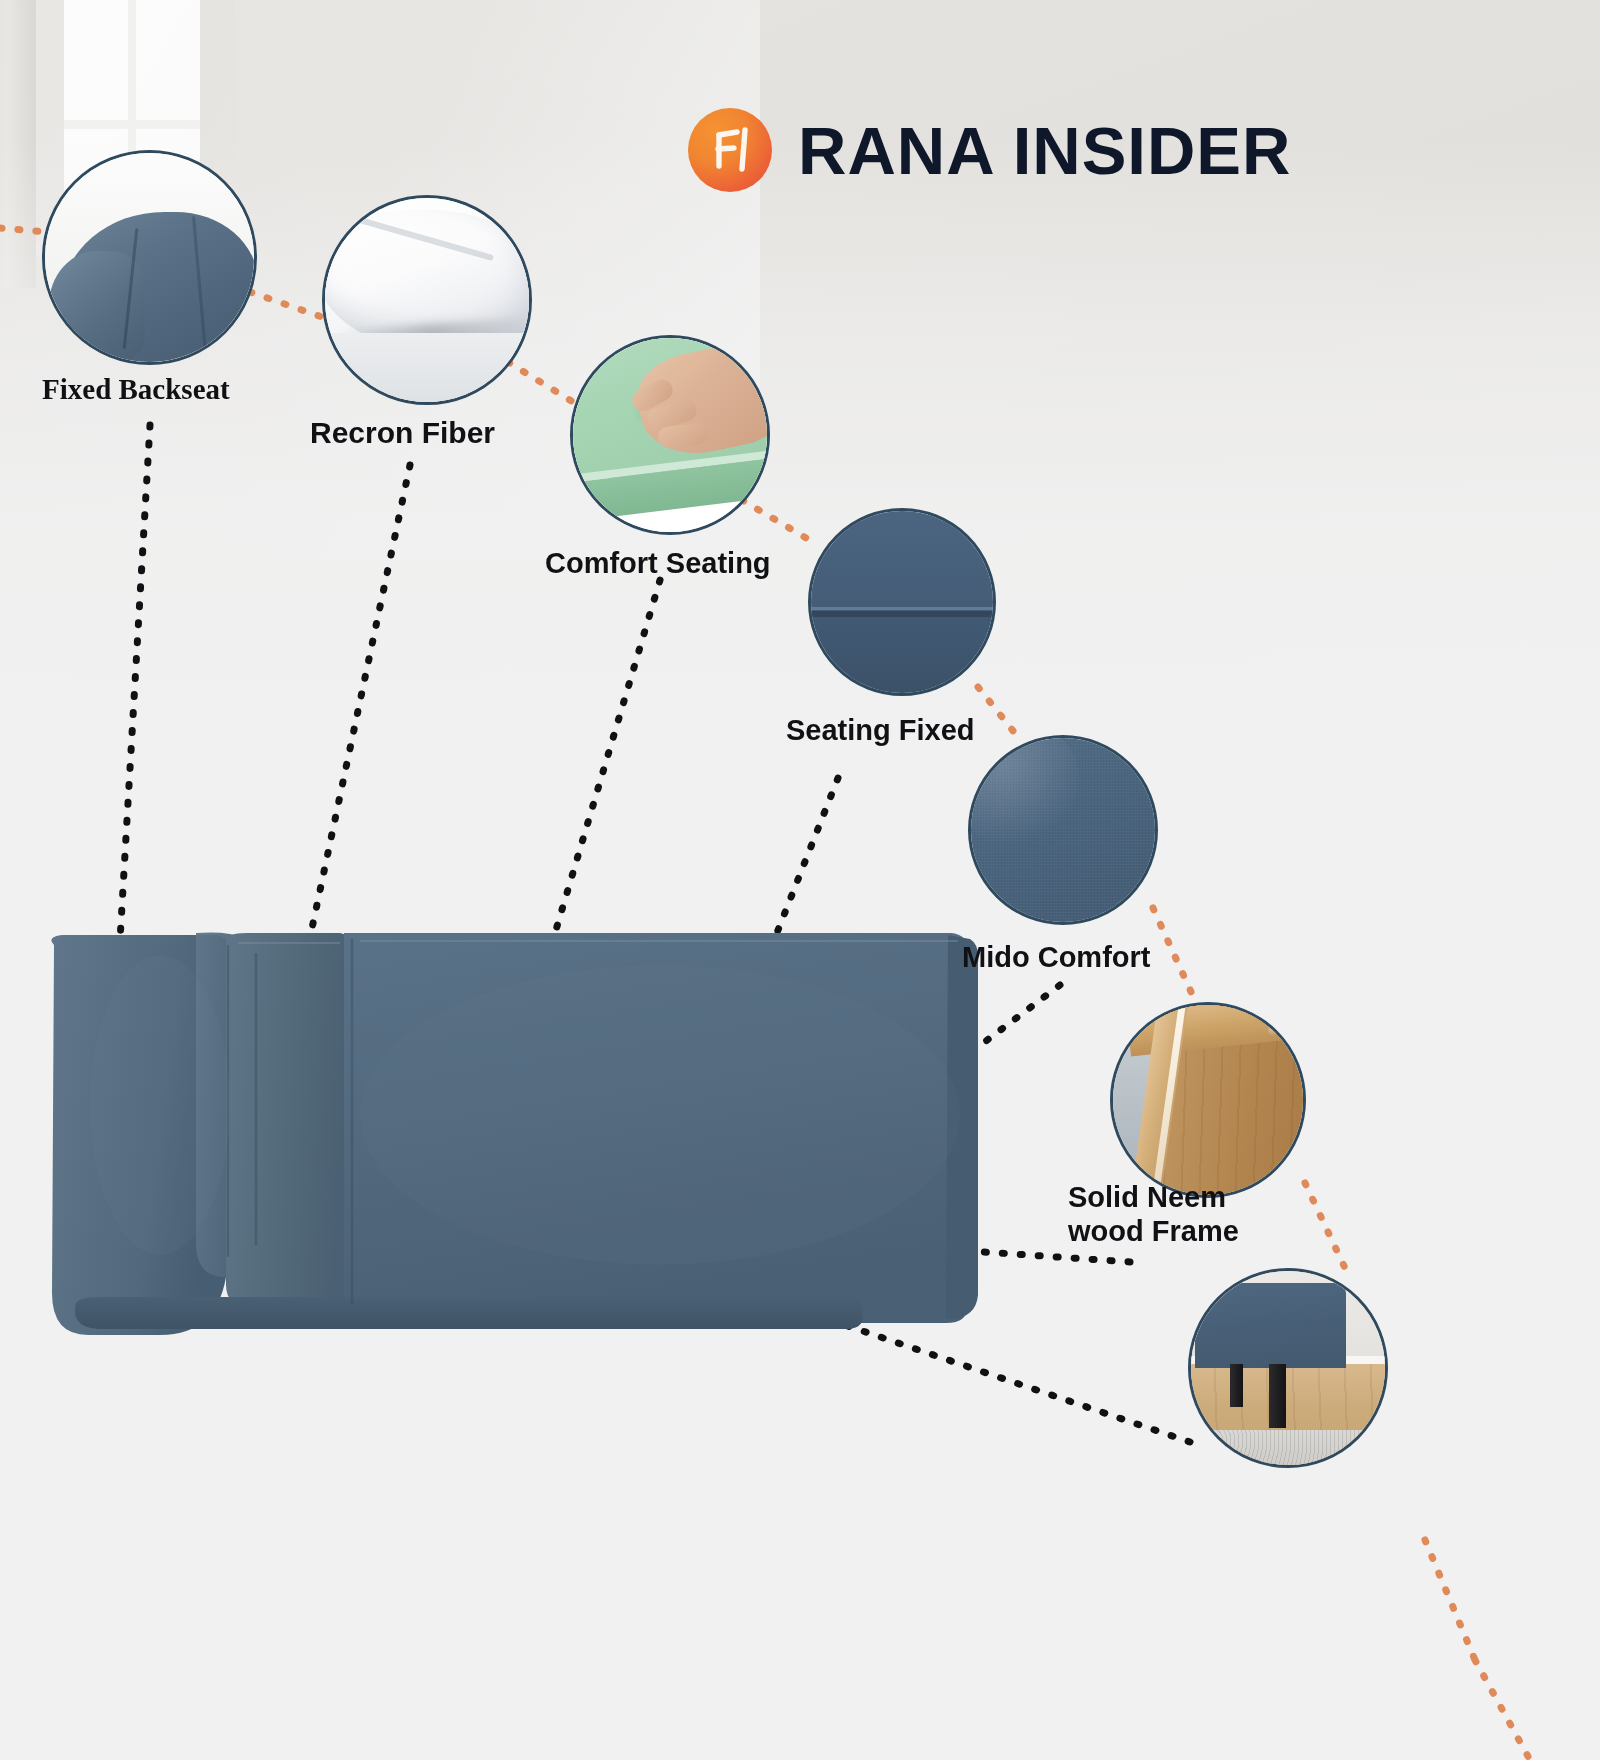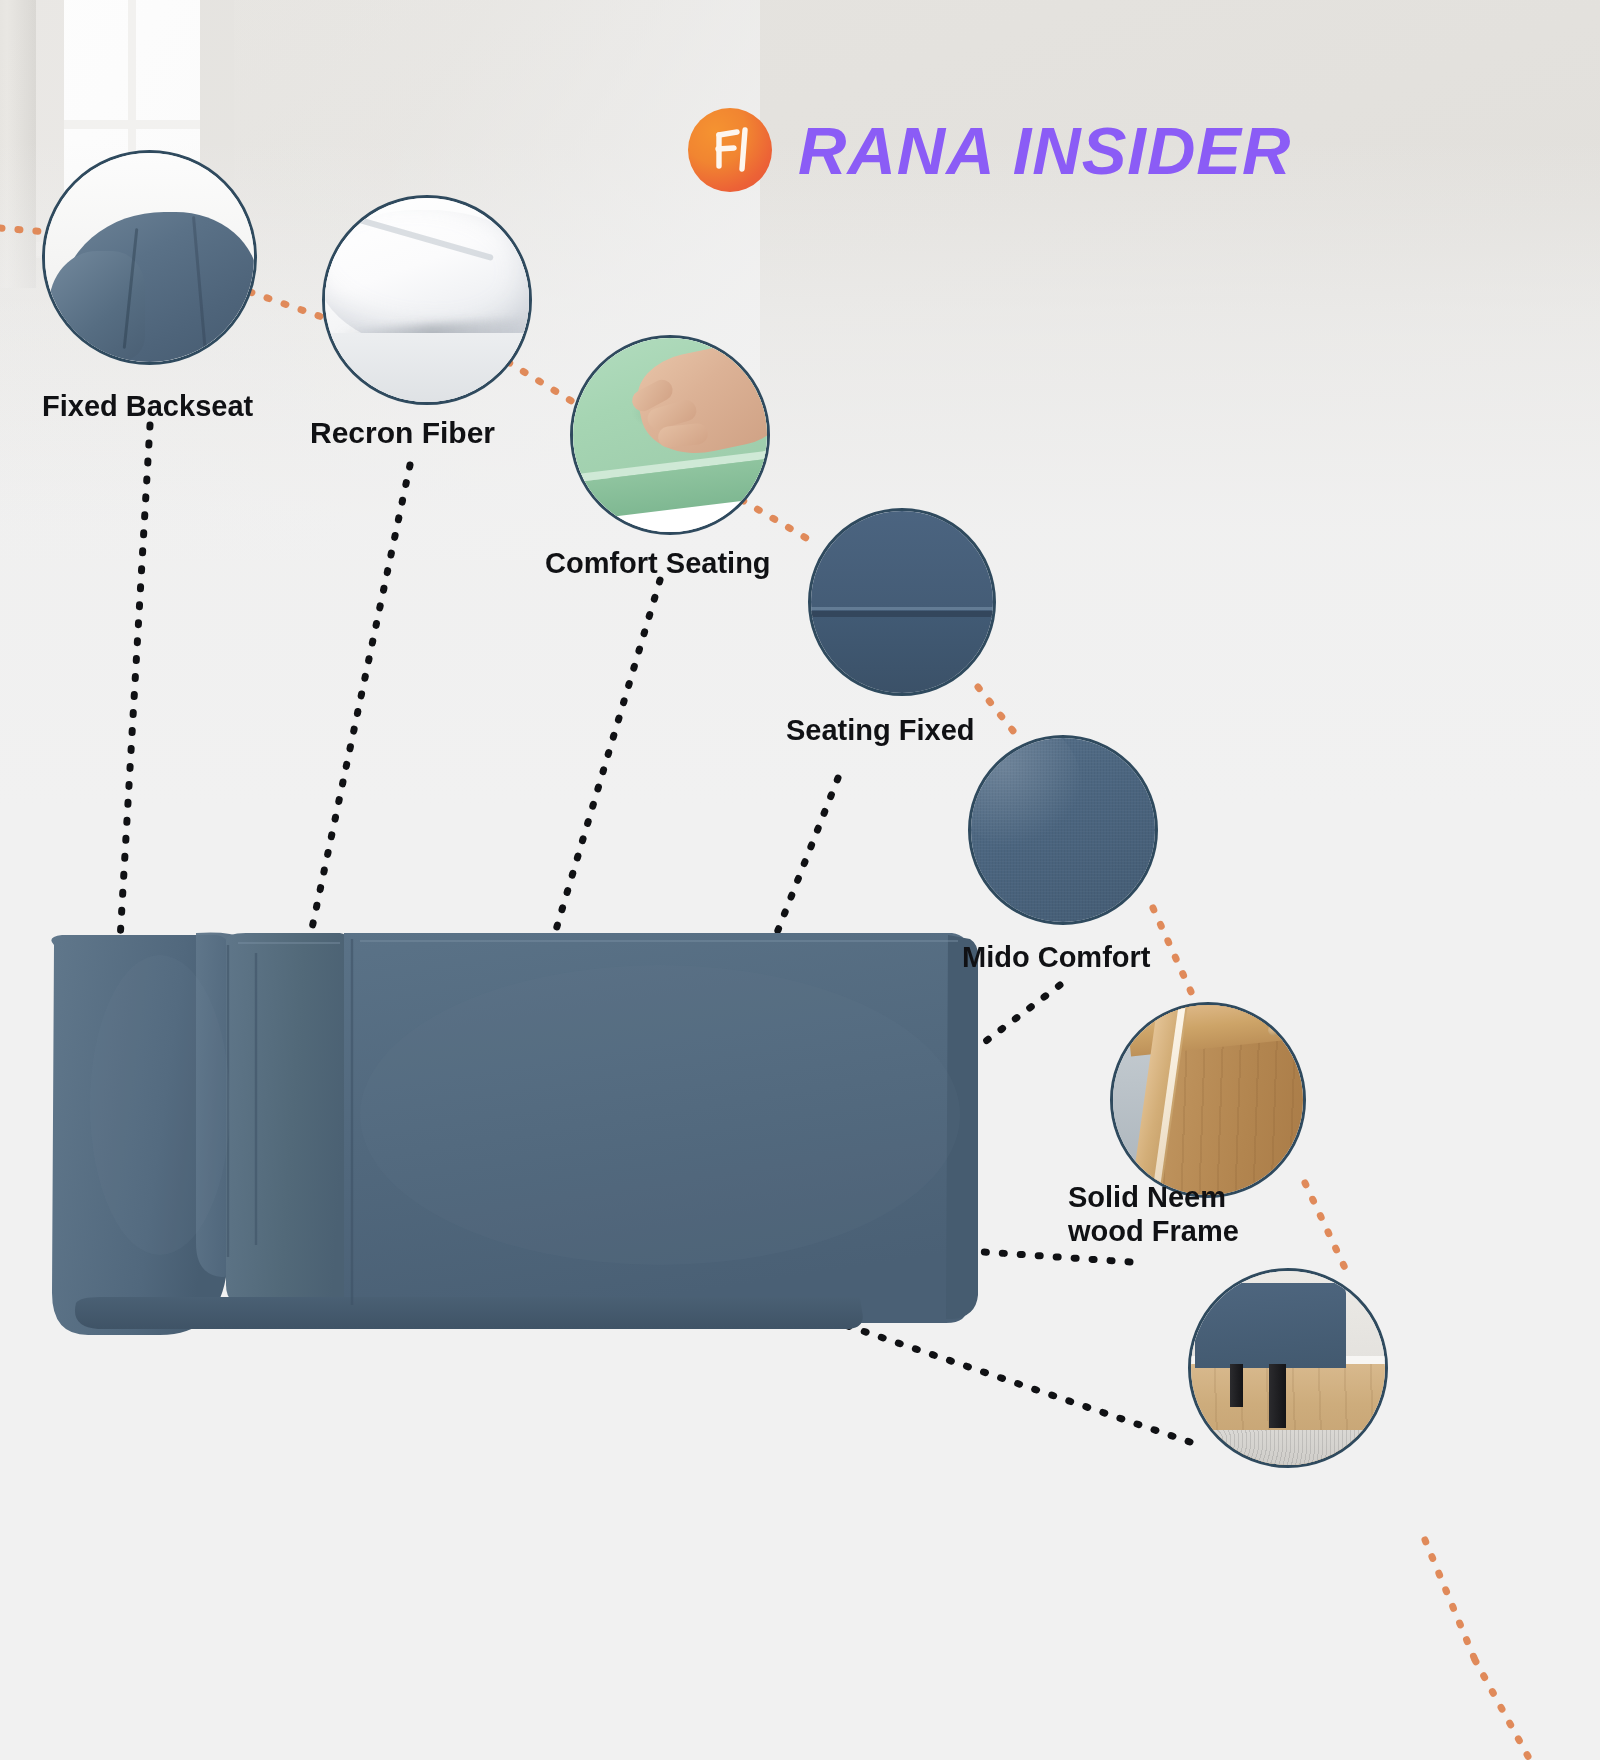--- a/index.html
+++ b/index.html
@@ -39,22 +39,22 @@
   .plank{position:absolute;background:rgba(170,163,154,.35);height:2px;transform-origin:left center;}
   .floor-fade{position:absolute;left:1290px;top:1220px;width:340px;height:560px;
         background:linear-gradient(250deg,rgba(241,241,241,0) 0%,rgba(241,241,241,.15) 30%,rgba(241,241,241,.9) 80%,#f1f1f1 100%);}
 
   
   .header{position:absolute;left:688px;top:108px;display:flex;align-items:center;gap:26px;}
   .logo-badge{position:relative;width:84px;height:84px;border-radius:50%;
         background:radial-gradient(circle at 32% 28%,#f59331 0%,#f18531 38%,#ec6236 72%,#e5533a 100%);
         display:flex;align-items:center;justify-content:center;}
   .logo-badge svg{display:block;}
-  .brand-title{font-size:67px;font-weight:700;color:#8b5cf6;letter-spacing:1px;
-        line-height:1;white-space:nowrap;font-family:"Liberation Sans","DejaVu Sans",sans-serif;font-style:italic;}
+  .brand-title{font-size:67px;font-weight:700;color:#0f172a;letter-spacing:1px;
+        line-height:1;white-space:nowrap;font-family:"Liberation Sans","DejaVu Sans",sans-serif;}
 
   
   .callout{position:absolute;border-radius:50%;overflow:hidden;
         border:3px solid #2f4a5e;box-sizing:border-box;background:#f6f6f6;}
   .callout .inner{position:absolute;inset:0;}
 
   
   .c1 .sky{position:absolute;inset:0;background:linear-gradient(180deg,#fcfcfc 0%,#f4f4f3 55%,#efefee 100%);}
   .c1 .armroll{position:absolute;left:8%;top:28%;width:94%;height:80%;border-radius:52% 42% 20% 26%;
         background:linear-gradient(150deg,#6d8397 0%,#5a7187 32%,#4e647a 66%,#44596e 100%);}
@@ -265,21 +265,21 @@
 
   <div class="callout c1" style="left:42px;top:150px;width:215px;height:215px;">
     <div class="inner">
       <div class="sky"></div>
       <div class="armroll"></div>
       <div class="armroll2"></div>
       <div class="seam"></div>
       <div class="seam2"></div>
     </div>
   </div>
-  <div class="label" style="left:42px;top:389px;font-size:29px;">Fixed Backseat</div>
+  <div class="label" style="left:42px;top:372px;font-size:29px;font-family:Liberation Serif, serif;">Fixed Backseat</div>
 
   <div class="callout c2" style="left:322px;top:195px;width:210px;height:210px;">
     <div class="inner">
       <div class="bgw"></div>
       <div class="wad"></div>
       <div class="fold"></div>
       <div class="shadow"></div>
       <div class="floorw"></div>
     </div>
   </div>

